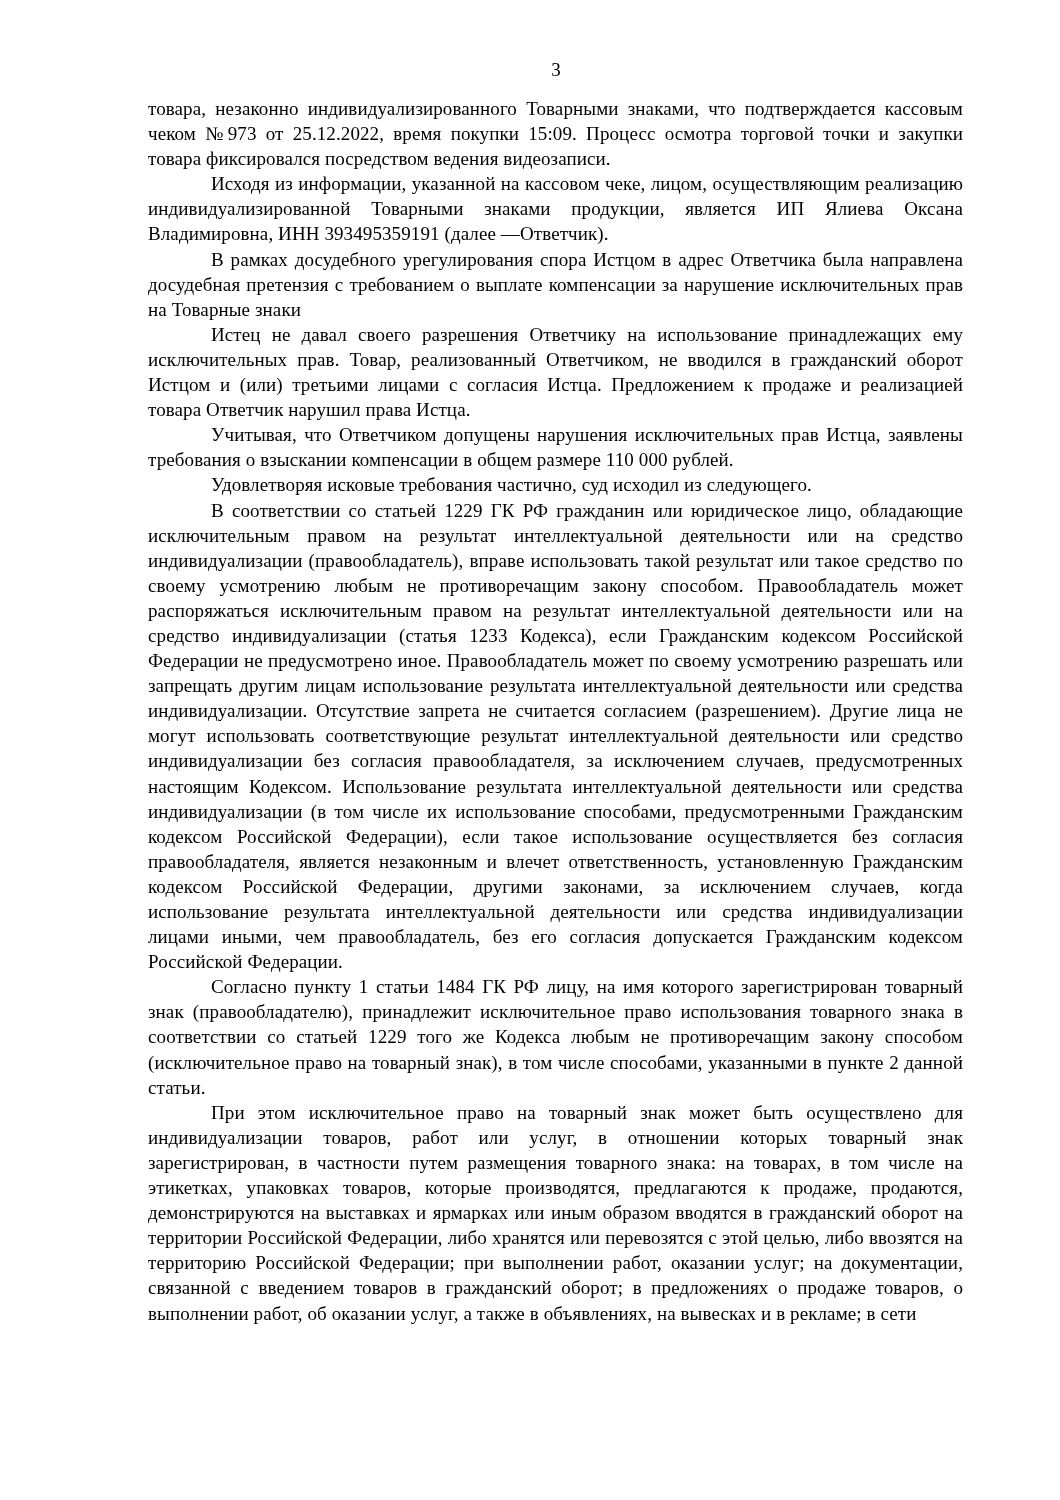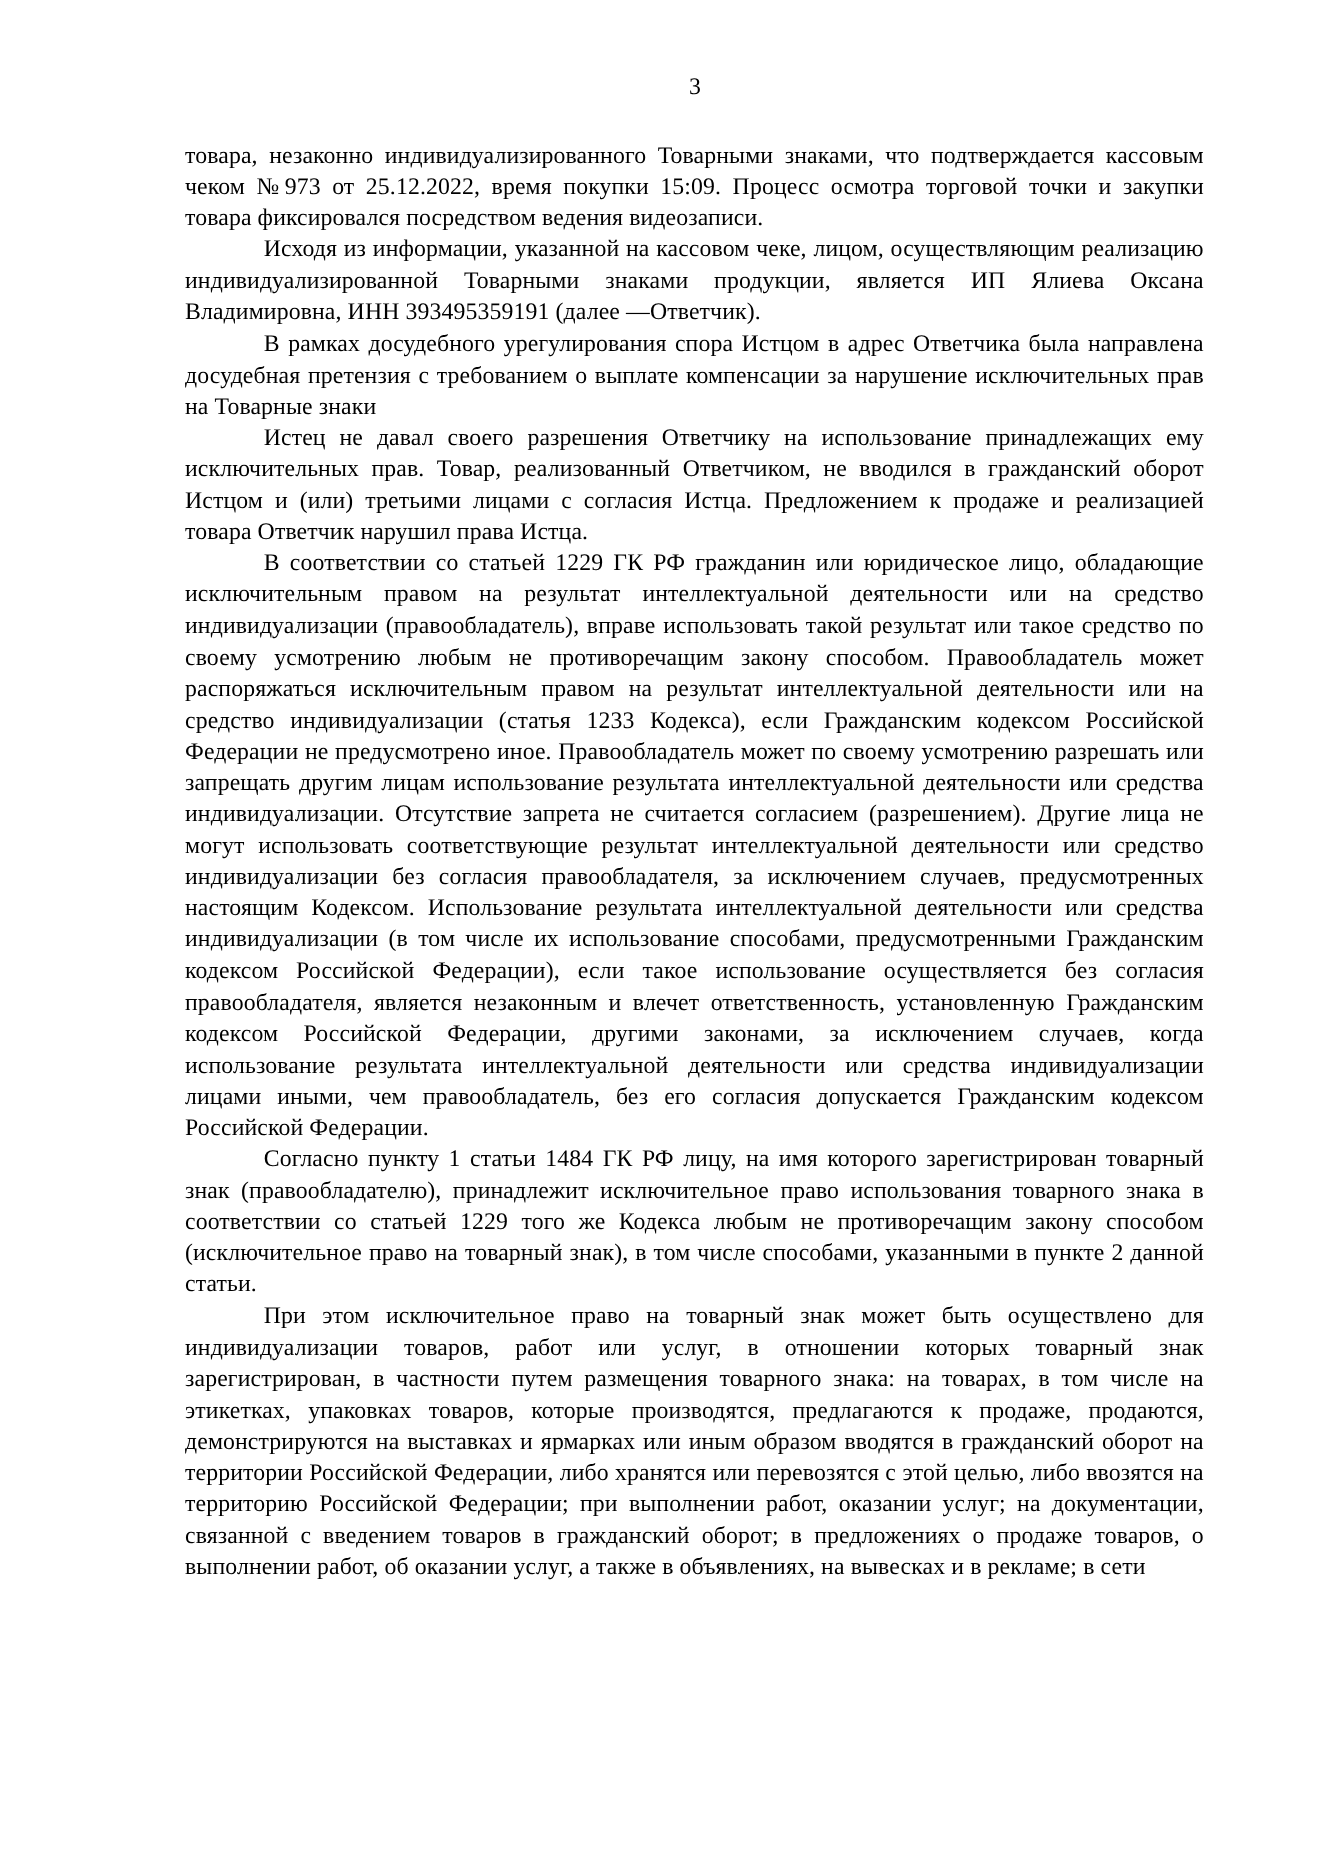--- a/index.html
+++ b/index.html
@@ -27,21 +27,20 @@
   }
   .content {
     position: absolute;
     top: 96px;
     left: 148px;
     width: 815px;
     text-align: justify;
     font-size: 19px;
     line-height: 25.1px;
     letter-spacing: 0.1px;
-    margin-top: 16px;
   }
   .content p {
     margin: 0;
     padding: 0;
     text-indent: 63px;
   }
   .content p.no-indent {
     text-indent: 0;
   }
 </style>
@@ -49,17 +48,19 @@
 <body>
 
 <div class="page">
   <div class="page-number">3</div>
 
   <div class="content">
     <p class="no-indent">товара, незаконно индивидуализированного Товарными знаками, что подтверждается кассовым чеком №973 от 25.12.2022, время покупки 15:09. Процесс осмотра торговой точки и закупки товара фиксировался посредством ведения видеозаписи.</p>
     <p>Исходя из информации, указанной на кассовом чеке, лицом, осуществляющим реализацию индивидуализированной Товарными знаками продукции, является ИП Ялиева Оксана Владимировна, ИНН 393495359191 (далее —Ответчик).</p>
     <p>В рамках досудебного урегулирования спора Истцом в адрес Ответчика была направлена досудебная претензия с требованием о выплате компенсации за нарушение исключительных прав на Товарные знаки</p>
     <p>Истец не давал своего разрешения Ответчику на использование принадлежащих ему исключительных прав. Товар, реализованный Ответчиком, не вводился в гражданский оборот Истцом и (или) третьими лицами с согласия Истца. Предложением к продаже и реализацией товара Ответчик нарушил права Истца.</p>
+    <p>Учитывая, что Ответчиком допущены нарушения исключительных прав Истца, заявлены требования о взыскании компенсации в общем размере 110 000 рублей.</p>
+    <p>Удовлетворяя исковые требования частично, суд исходил из следующего.</p>
     <p>В соответствии со статьей 1229 ГК РФ гражданин или юридическое лицо, обладающие исключительным правом на результат интеллектуальной деятельности или на средство индивидуализации (правообладатель), вправе использовать такой результат или такое средство по своему усмотрению любым не противоречащим закону способом. Правообладатель может распоряжаться исключительным правом на результат интеллектуальной деятельности или на средство индивидуализации (статья 1233 Кодекса), если Гражданским кодексом Российской Федерации не предусмотрено иное. Правообладатель может по своему усмотрению разрешать или запрещать другим лицам использование результата интеллектуальной деятельности или средства индивидуализации. Отсутствие запрета не считается согласием (разрешением). Другие лица не могут использовать соответствующие результат интеллектуальной деятельности или средство индивидуализации без согласия правообладателя, за исключением случаев, предусмотренных настоящим Кодексом. Использование результата интеллектуальной деятельности или средства индивидуализации (в том числе их использование способами, предусмотренными Гражданским кодексом Российской Федерации), если такое использование осуществляется без согласия правообладателя, является незаконным и влечет ответственность, установленную Гражданским кодексом Российской Федерации, другими законами, за исключением случаев, когда использование результата интеллектуальной деятельности или средства индивидуализации лицами иными, чем правообладатель, без его согласия допускается Гражданским кодексом Российской Федерации.</p>
     <p>Согласно пункту 1 статьи 1484 ГК РФ лицу, на имя которого зарегистрирован товарный знак (правообладателю), принадлежит исключительное право использования товарного знака в соответствии со статьей 1229 того же Кодекса любым не противоречащим закону способом (исключительное право на товарный знак), в том числе способами, указанными в пункте 2 данной статьи.</p>
     <p>При этом исключительное право на товарный знак может быть осуществлено для индивидуализации товаров, работ или услуг, в отношении которых товарный знак зарегистрирован, в частности путем размещения товарного знака: на товарах, в том числе на этикетках, упаковках товаров, которые производятся, предлагаются к продаже, продаются, демонстрируются на выставках и ярмарках или иным образом вводятся в гражданский оборот на территории Российской Федерации, либо хранятся или перевозятся с этой целью, либо ввозятся на территорию Российской Федерации; при выполнении работ, оказании услуг; на документации, связанной с введением товаров в гражданский оборот; в предложениях о продаже товаров, о выполнении работ, об оказании услуг, а также в объявлениях, на вывесках и в рекламе; в сети</p>
   </div>
 </div>
 
 </body></html>

